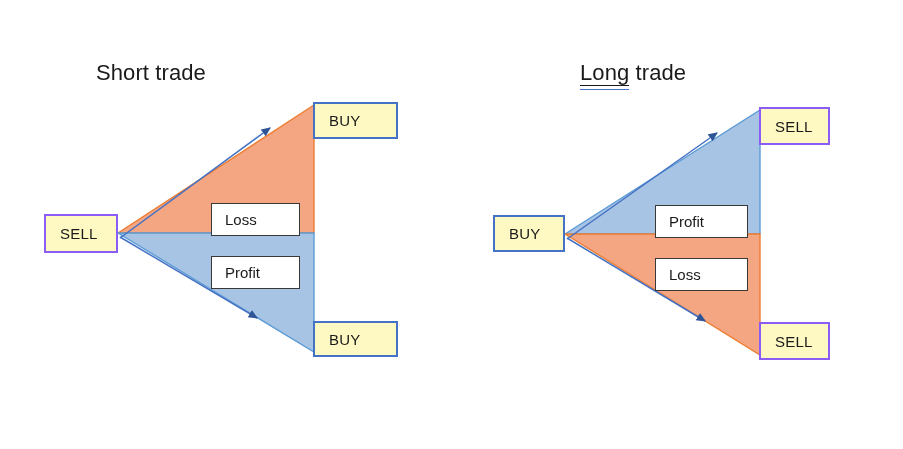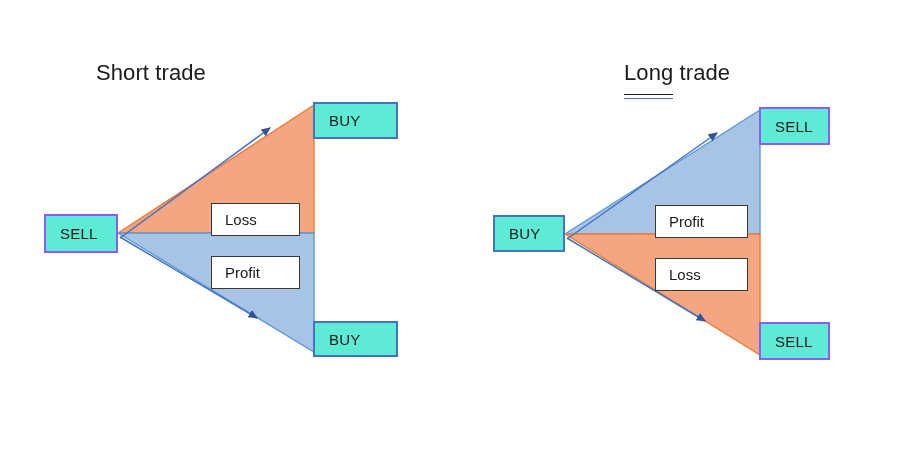--- a/index.html
+++ b/index.html
@@ -30,23 +30,22 @@
 
   .panel-title {
     position: absolute;
     font-size: 22px;
     color: #1a1a1a;
     white-space: nowrap;
     letter-spacing: 0.1px;
   }
   .panel-title .underlined {
     border-bottom: 1.5px solid #1a1a1a;
-    padding-bottom: 9px;
+    padding-bottom: 0;
     position: relative;
-    margin-left: 44px;
   }
   .panel-title .underlined::after {
     content: "";
     position: absolute;
     left: 0;
     right: 0;
     bottom: -5px;
     height: 1.5px;
     background: #4472C4;
   }
@@ -55,21 +54,21 @@
     position: absolute;
     left: 0; top: 0;
     width: 100%;
     height: 100%;
     overflow: visible;
   }
 
   .node-box {
     position: absolute;
     box-sizing: border-box;
-    background: #5eead4;
+    background: #fef9c3;
     display: flex;
     align-items: center;
     padding-left: 14px;
     font-size: 15px;
     color: #1a1a1a;
     letter-spacing: 0.2px;
   }
   .border-orange { border: 2px solid #8b5cf6; }
   .border-blue   { border: 2px solid #4472C4; }
 

